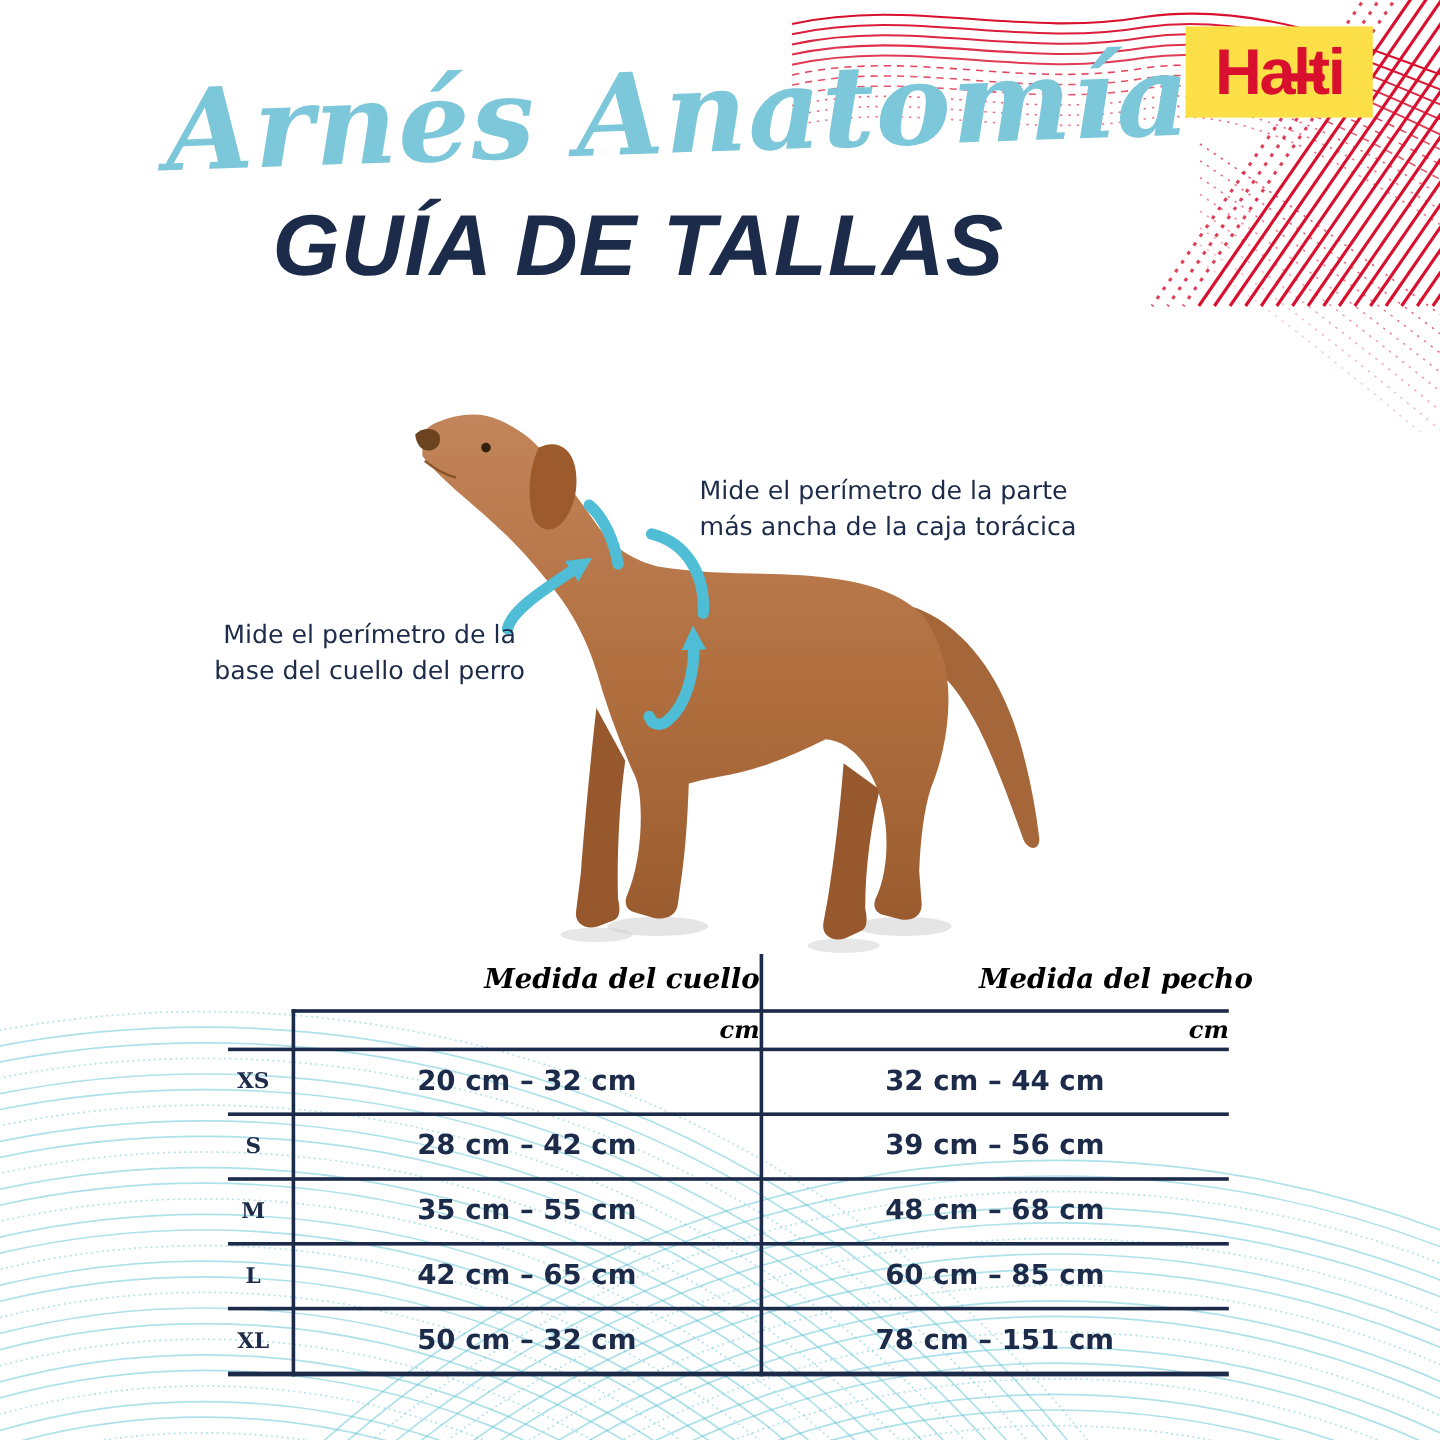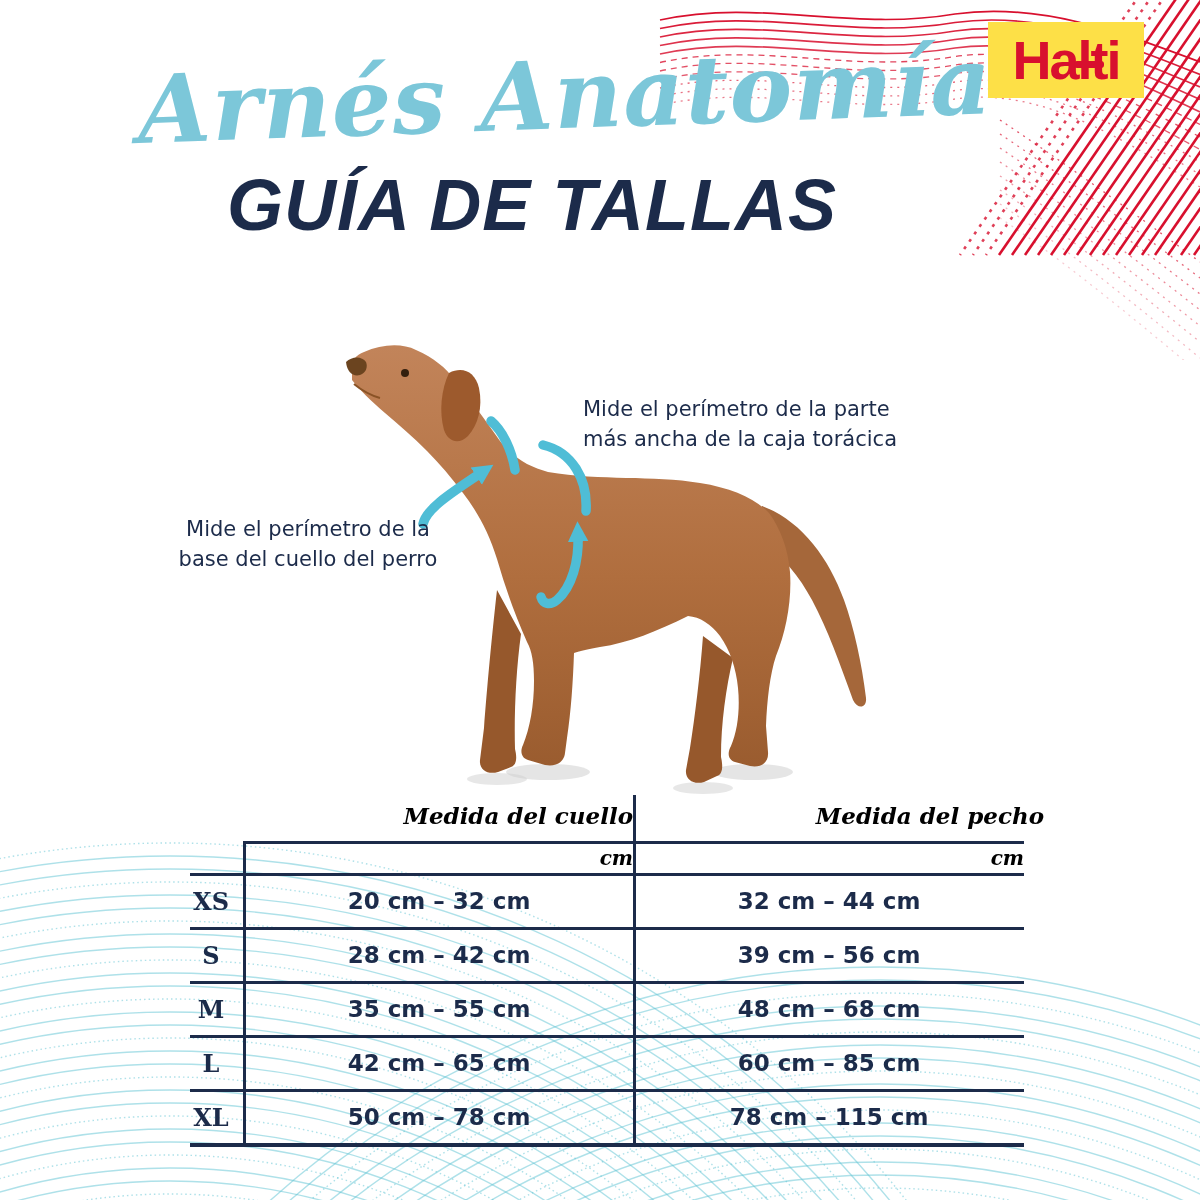--- a/index.html
+++ b/index.html
@@ -31,21 +31,21 @@
 
   
   .dog-svg{position:absolute;left:330px;top:335px;z-index:1;}
 
   
   .tline{position:absolute;background:#1c2b4a;z-index:2;}
   .tcell{position:absolute;z-index:2;text-align:right;color:#000000;font-style:italic;}
   .th{font-family:"DejaVu Serif",serif;font-weight:700;font-size:23px;}
   .tunit{font-family:"DejaVu Serif",serif;font-weight:700;font-size:20px;}
   .trow{position:absolute;left:178px;width:846px;height:54px;display:flex;align-items:center;z-index:2;}
-  .c-size{width:66px;text-align:center;font-family:"DejaVu Serif",serif;font-weight:700;font-size:24px;}
+  .c-size{width:66px;text-align:center;font-family:"DejaVu Serif",serif;font-weight:700;font-size:18px;}
   .c-neck{width:390px;text-align:center;font-family:"DejaVu Sans",sans-serif;font-weight:700;font-size:23px;}
   .c-chest{width:390px;text-align:center;font-family:"DejaVu Sans",sans-serif;font-weight:700;font-size:23px;}
 </style>
 </head>
 <body>
 
 <div class="page">
 
   <svg id="topDecor" class="decor" style="left:0;top:0;" width="1200" height="360" viewBox="0 0 1200 360">
     <g id="redWaves">
@@ -255,18 +255,18 @@
       <div class="c-neck">35 cm – 55 cm</div>
       <div class="c-chest">48 cm – 68 cm</div>
     </div>
     <div class="trow" style="top:1036px;">
       <div class="c-size">L</div>
       <div class="c-neck">42 cm – 65 cm</div>
       <div class="c-chest">60 cm – 85 cm</div>
     </div>
     <div class="trow" style="top:1090px;">
       <div class="c-size">XL</div>
-      <div class="c-neck">50 cm – 78 cm</div>
-      <div class="c-chest">78 cm – 115 cm</div>
+      <div class="c-neck">50 cm – 32 cm</div>
+      <div class="c-chest">78 cm – 151 cm</div>
     </div>
   </div>
 
 </div>
 
 </body></html>

